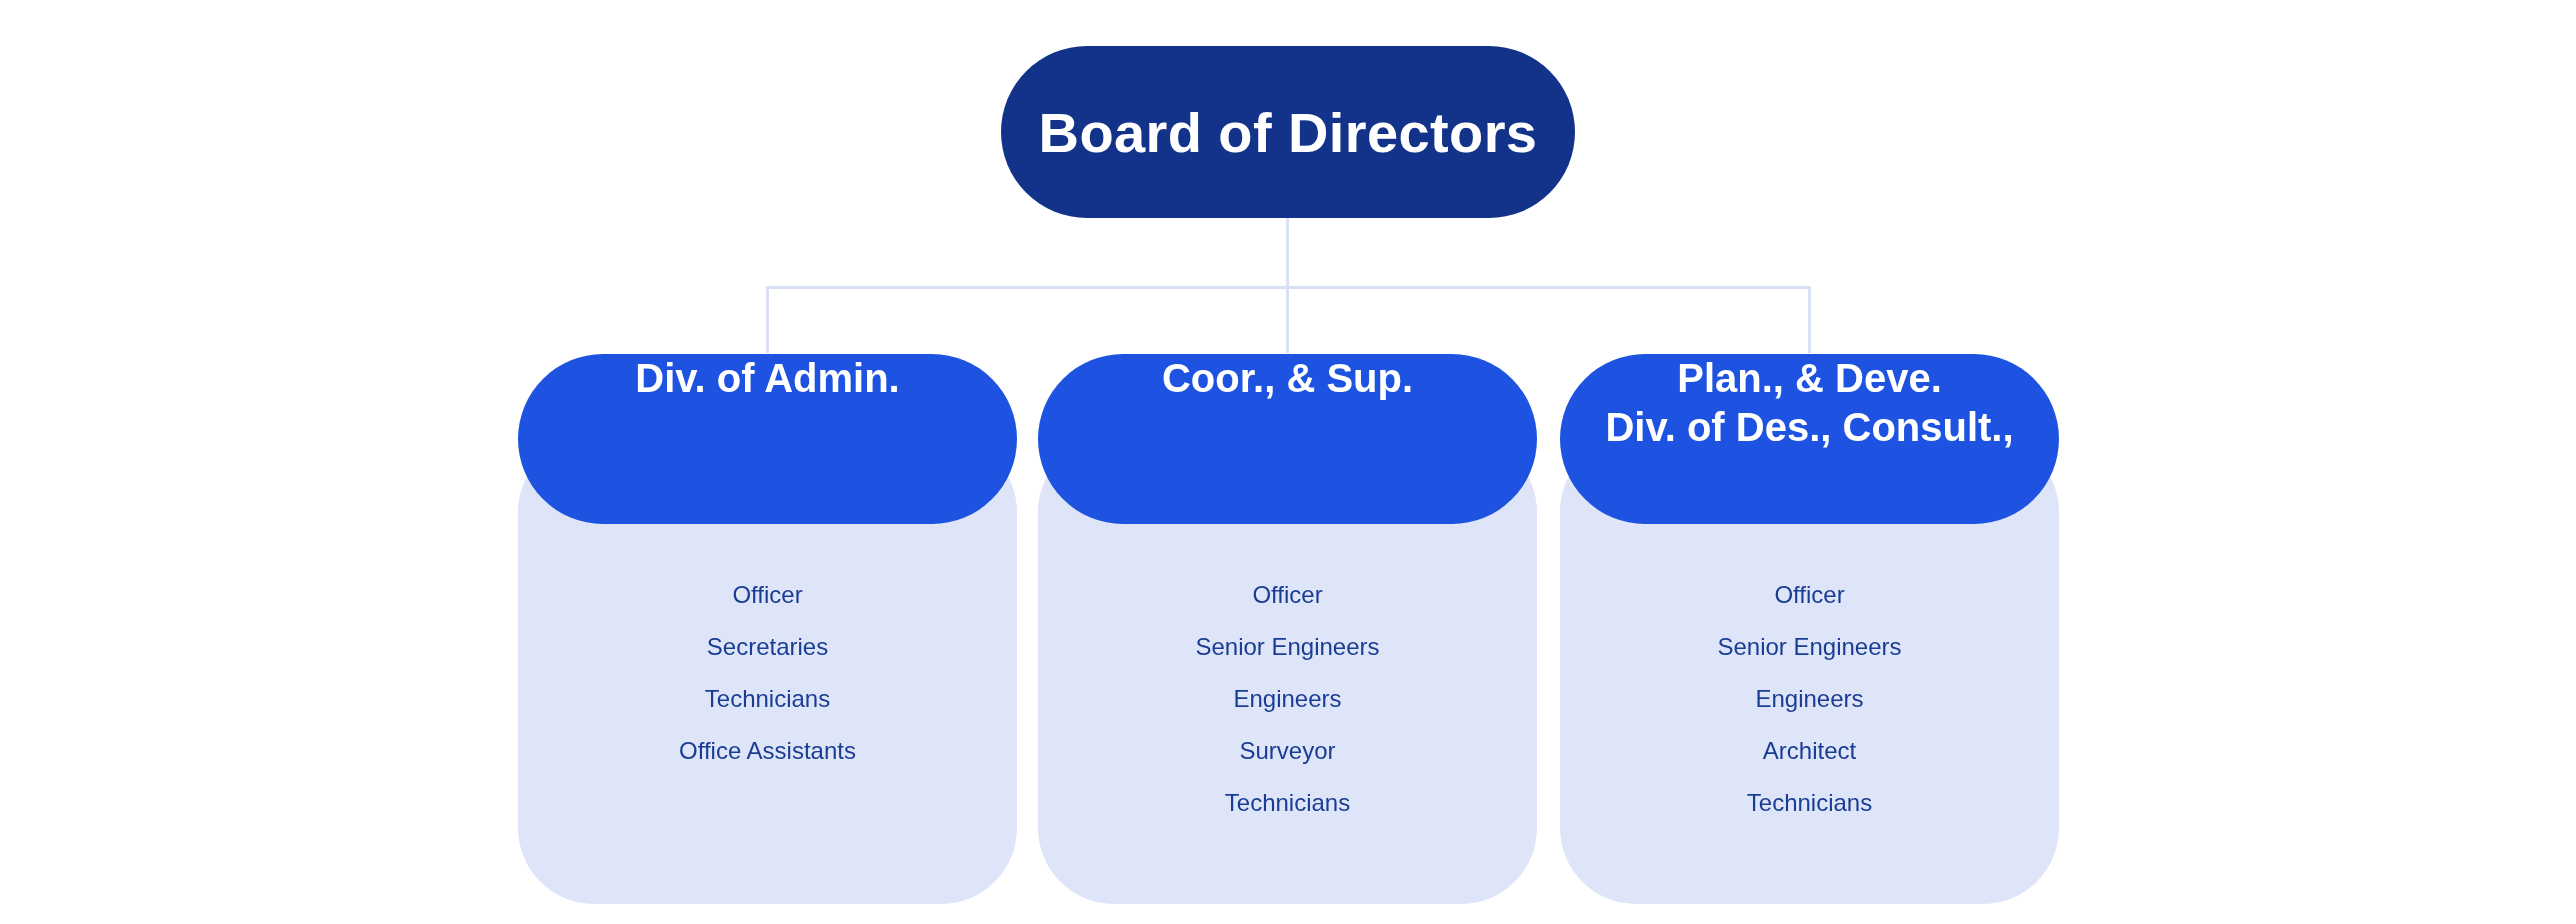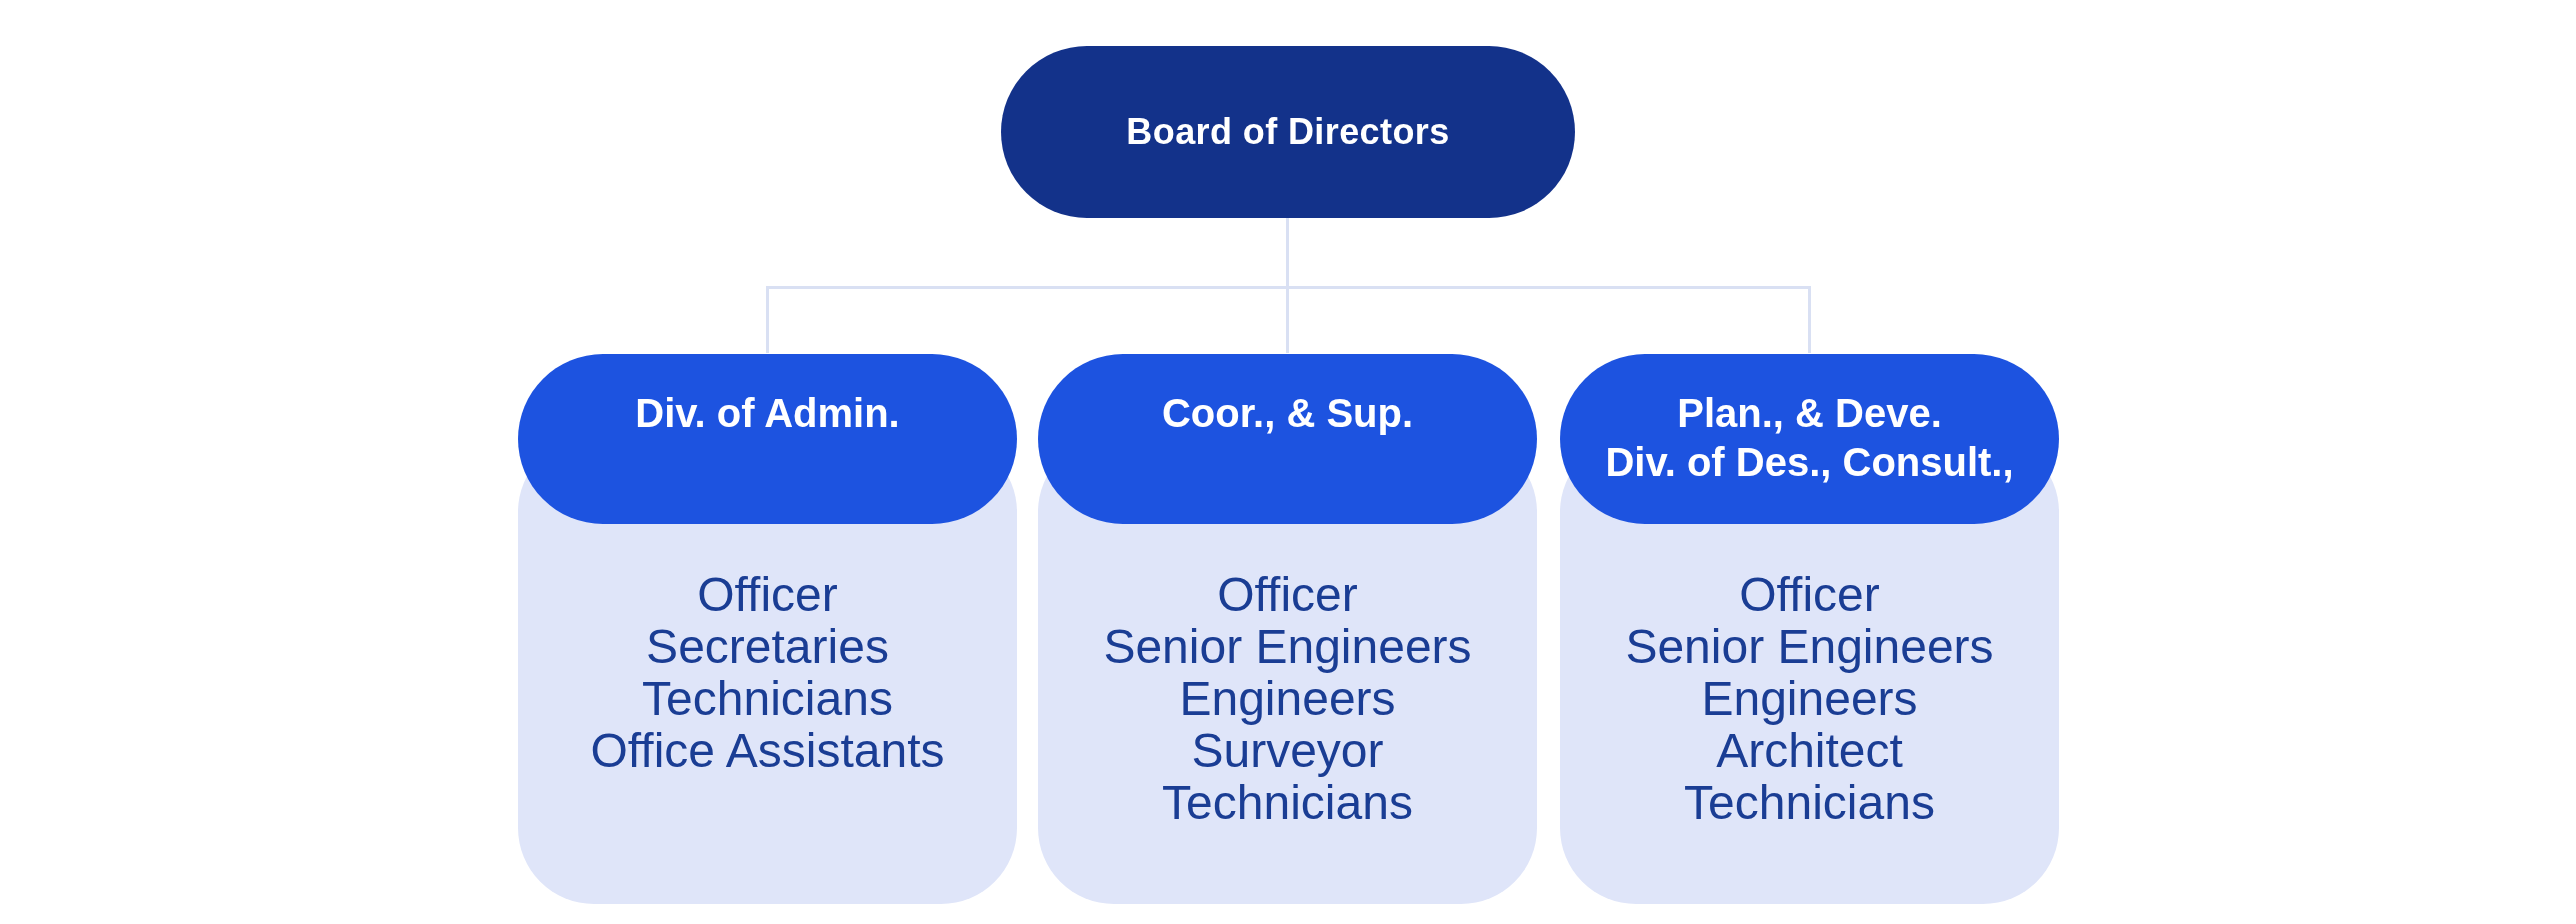--- a/index.html
+++ b/index.html
@@ -35,21 +35,21 @@
     width: 574px;
     height: 172px;
     background: #13328A;
     border-radius: 86px;
     display: flex;
     align-items: center;
     justify-content: center;
   }
   .root-node .root-label {
     color: #FFFFFF;
-    font-size: 36px;
+    font-size: 56px;
     font-weight: 700;
     letter-spacing: 0.4px;
     white-space: nowrap;
   }
 
   
   .column {
     position: absolute;
     top: 354px;
     width: 499px;
@@ -70,41 +70,40 @@
   }
   .col-header {
     position: absolute;
     left: 0;
     top: 0;
     width: 499px;
     height: 170px;
     background: #1D53E0;
     border-radius: 86px;
     box-sizing: border-box;
-    padding-top: 35px;
     text-align: center;
   }
   .col-header .title-line {
     display: block;
     color: #FFFFFF;
     font-size: 40px;
     font-weight: 700;
     line-height: 49px;
     white-space: nowrap;
   }
   .member-list {
     position: absolute;
     left: 0;
     top: 215px;
     width: 499px;
     text-align: center;
   }
   .member {
     color: #1A3D94;
-    font-size: 48px;
+    font-size: 24px;
     font-weight: 400;
     line-height: 52px;
     white-space: nowrap;
   }
 </style>
 </head>
 <body>
 
 <div class="canvas">
 

